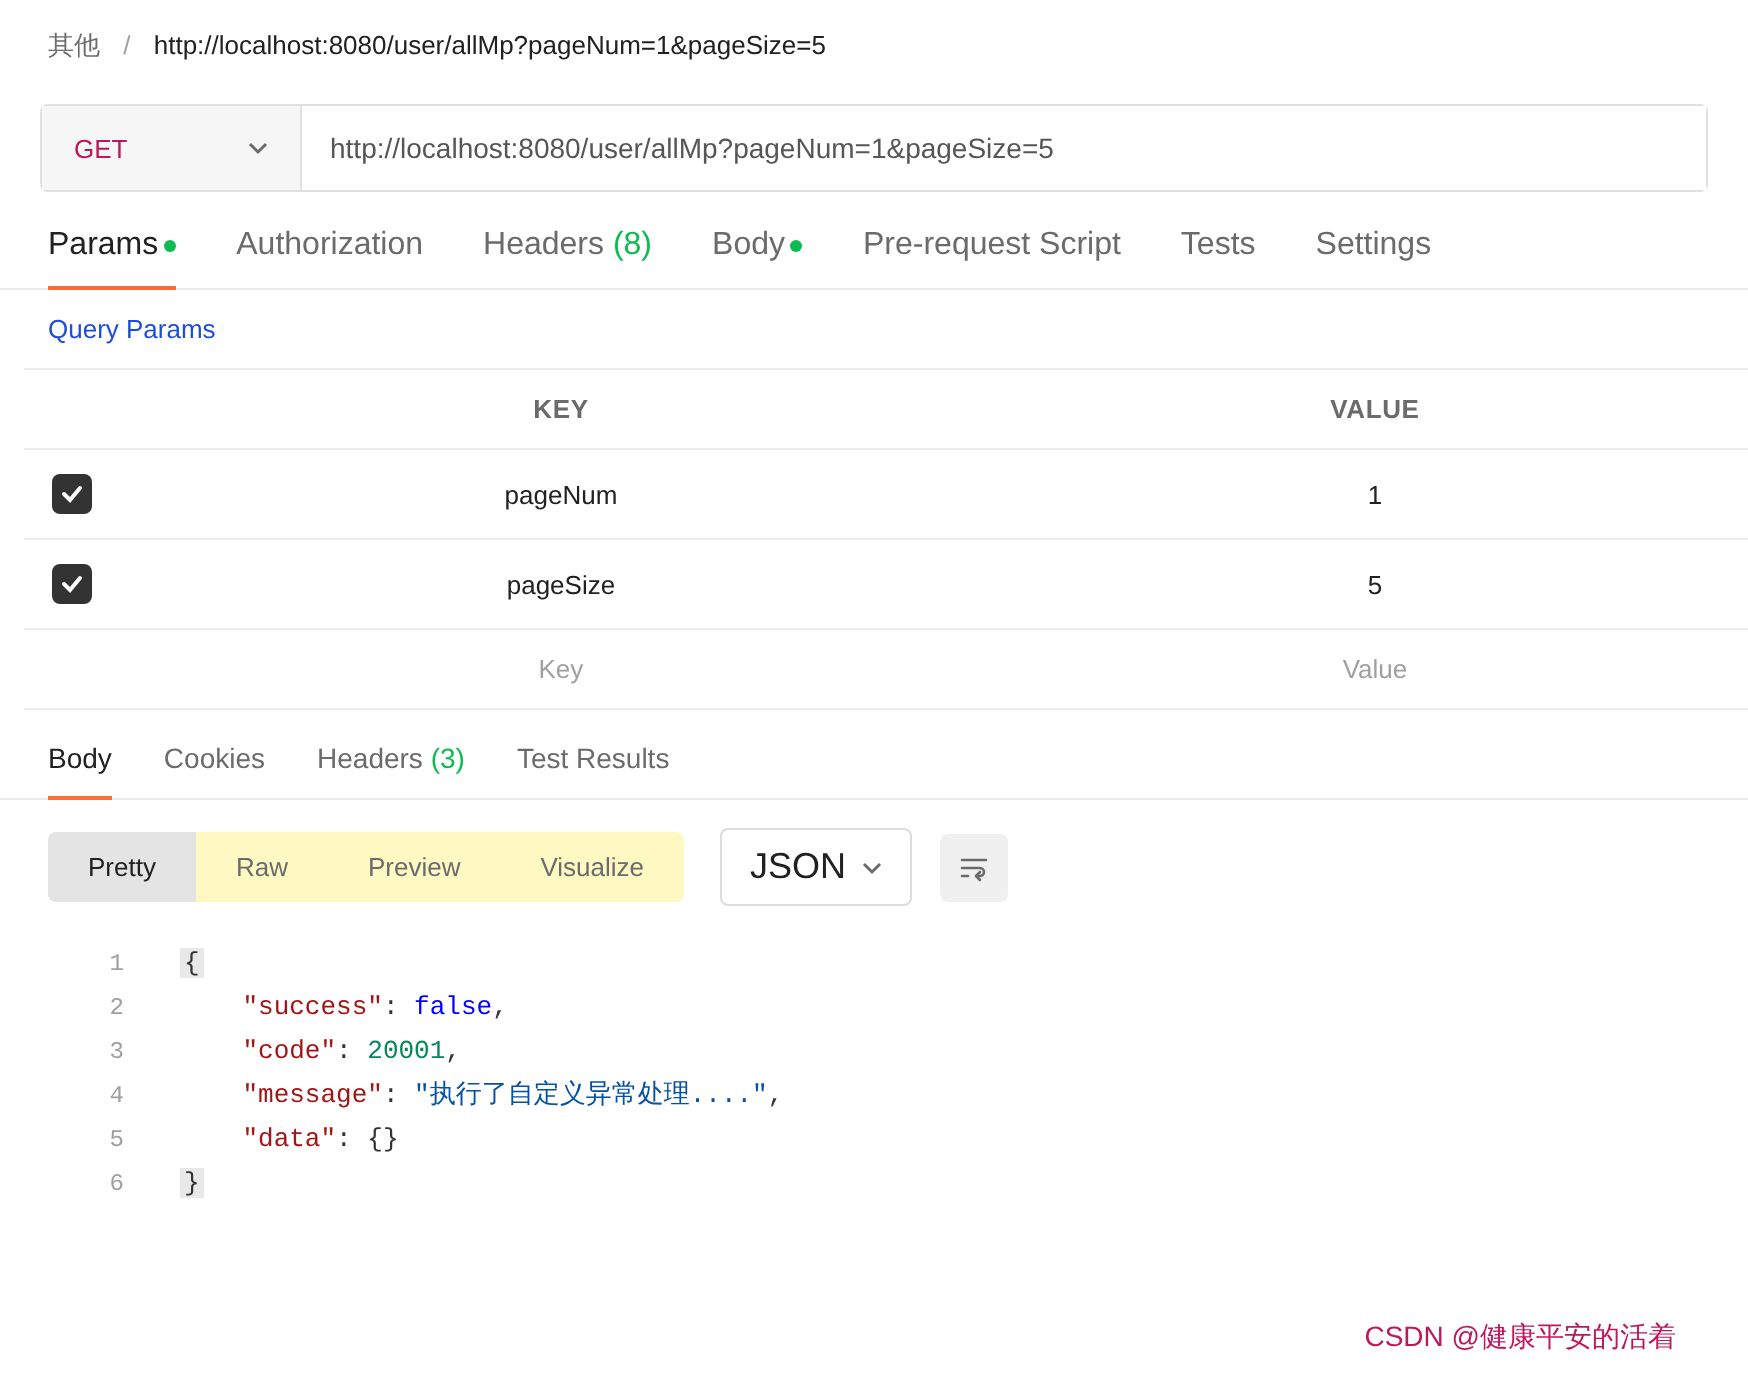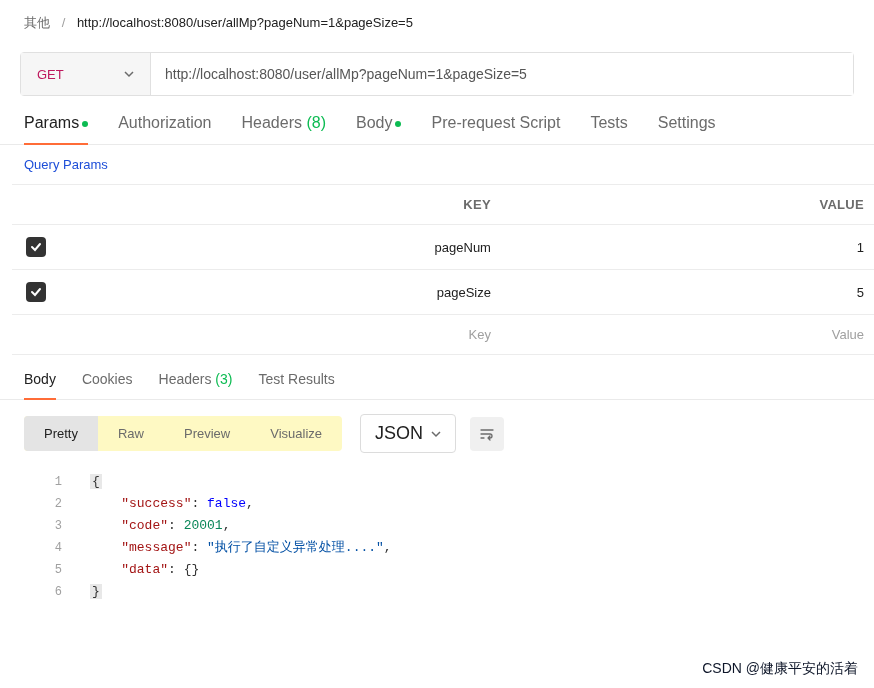--- a/index.html
+++ b/index.html
@@ -13,21 +13,21 @@
 .method-select svg { width: 10px; height: 10px; }
 .url-input { flex: 1; border: none; padding: 0 14px; font-size: 14px; outline: none; color: #565656; }
 .tabs { display: flex; gap: 30px; padding: 18px 24px 0; border-bottom: 1px solid #eaeaea; }
 .tab { padding-bottom: 12px; color: #6b6b6b; font-size: 16px; cursor: pointer; position: relative; }
 .tab.active { color: #212121; font-weight: 500; }
 .tab.active::after { content: ""; position: absolute; bottom: -1px; left: 0; right: 0; height: 2px; background: #ff6c37; }
 .dot-green { display: inline-block; width: 6px; height: 6px; border-radius: 50%; background: #0cbb52; margin-left: 3px; vertical-align: middle; }
 .count-green { color: #0cbb52; }
 .section-label { padding: 12px 24px; color: #1d4ed8; font-size: 13px; font-weight: 400; }
 .params-table { width: calc(100% - 12px); margin-left: 12px; border-collapse: collapse; border-top: 1px solid #ececec; }
-.params-table th, .params-table td { text-align: right; padding: 12px 10px; border-bottom: 1px solid #ececec; font-size: 13px; font-weight: normal; color: #6b6b6b; }
+.params-table th, .params-table td { text-align: center; padding: 12px 10px; border-bottom: 1px solid #ececec; font-size: 13px; font-weight: normal; color: #6b6b6b; }
 .params-table th { font-weight: 600; color: #6b6b6b; letter-spacing: 0.3px; }
 .params-table .chk-col { width: 48px; text-align: center; }
 .params-table td.val { color: #212121; }
 .params-table td.placeholder { color: #a0a0a0; }
 .checkmark { display: inline-flex; width: 20px; height: 20px; background: #333; border-radius: 4px; align-items: center; justify-content: center; }
 .checkmark svg { width: 12px; height: 12px; }
 .response-tabs { display: flex; gap: 26px; padding: 16px 24px 0; border-bottom: 1px solid #eaeaea; }
 .response-tab { padding-bottom: 12px; color: #6b6b6b; font-size: 14px; cursor: pointer; position: relative; }
 .response-tab.active { color: #212121; font-weight: 500; }
 .response-tab.active::after { content: ""; position: absolute; bottom: -1px; left: 0; right: 0; height: 2px; background: #ff6c37; }
@@ -43,21 +43,21 @@
 .ln { width: 24px; text-align: right; color: #a0a0a0; margin-right: 28px; user-select: none; font-size: 12px; }
 .code-line .content { white-space: pre; }
 .code-line .content .ind { display: inline-block; }
 .brace { color: #333; }
 .key { color: #a31515; }
 .str { color: #0451a5; }
 .num { color: #098658; }
 .bool { color: #0000ff; }
 .punc { color: #333; }
 .bracebox { background: #e8e8e8; padding: 0 2px; }
-.watermark { position: absolute; right: 16px; top: 660px; color: #0f172a; font-size: 14px; }
+.watermark { position: absolute; right: 36px; top: 660px; color: #be185d; font-size: 14px; }
 </style>
 </head>
 <body>
 
 <div class="breadcrumb">
   <span>其他</span>
   <span class="sep">/</span>
   <span class="title">http://localhost:8080/user/allMp?pageNum=1&amp;pageSize=5</span>
 </div>
 

